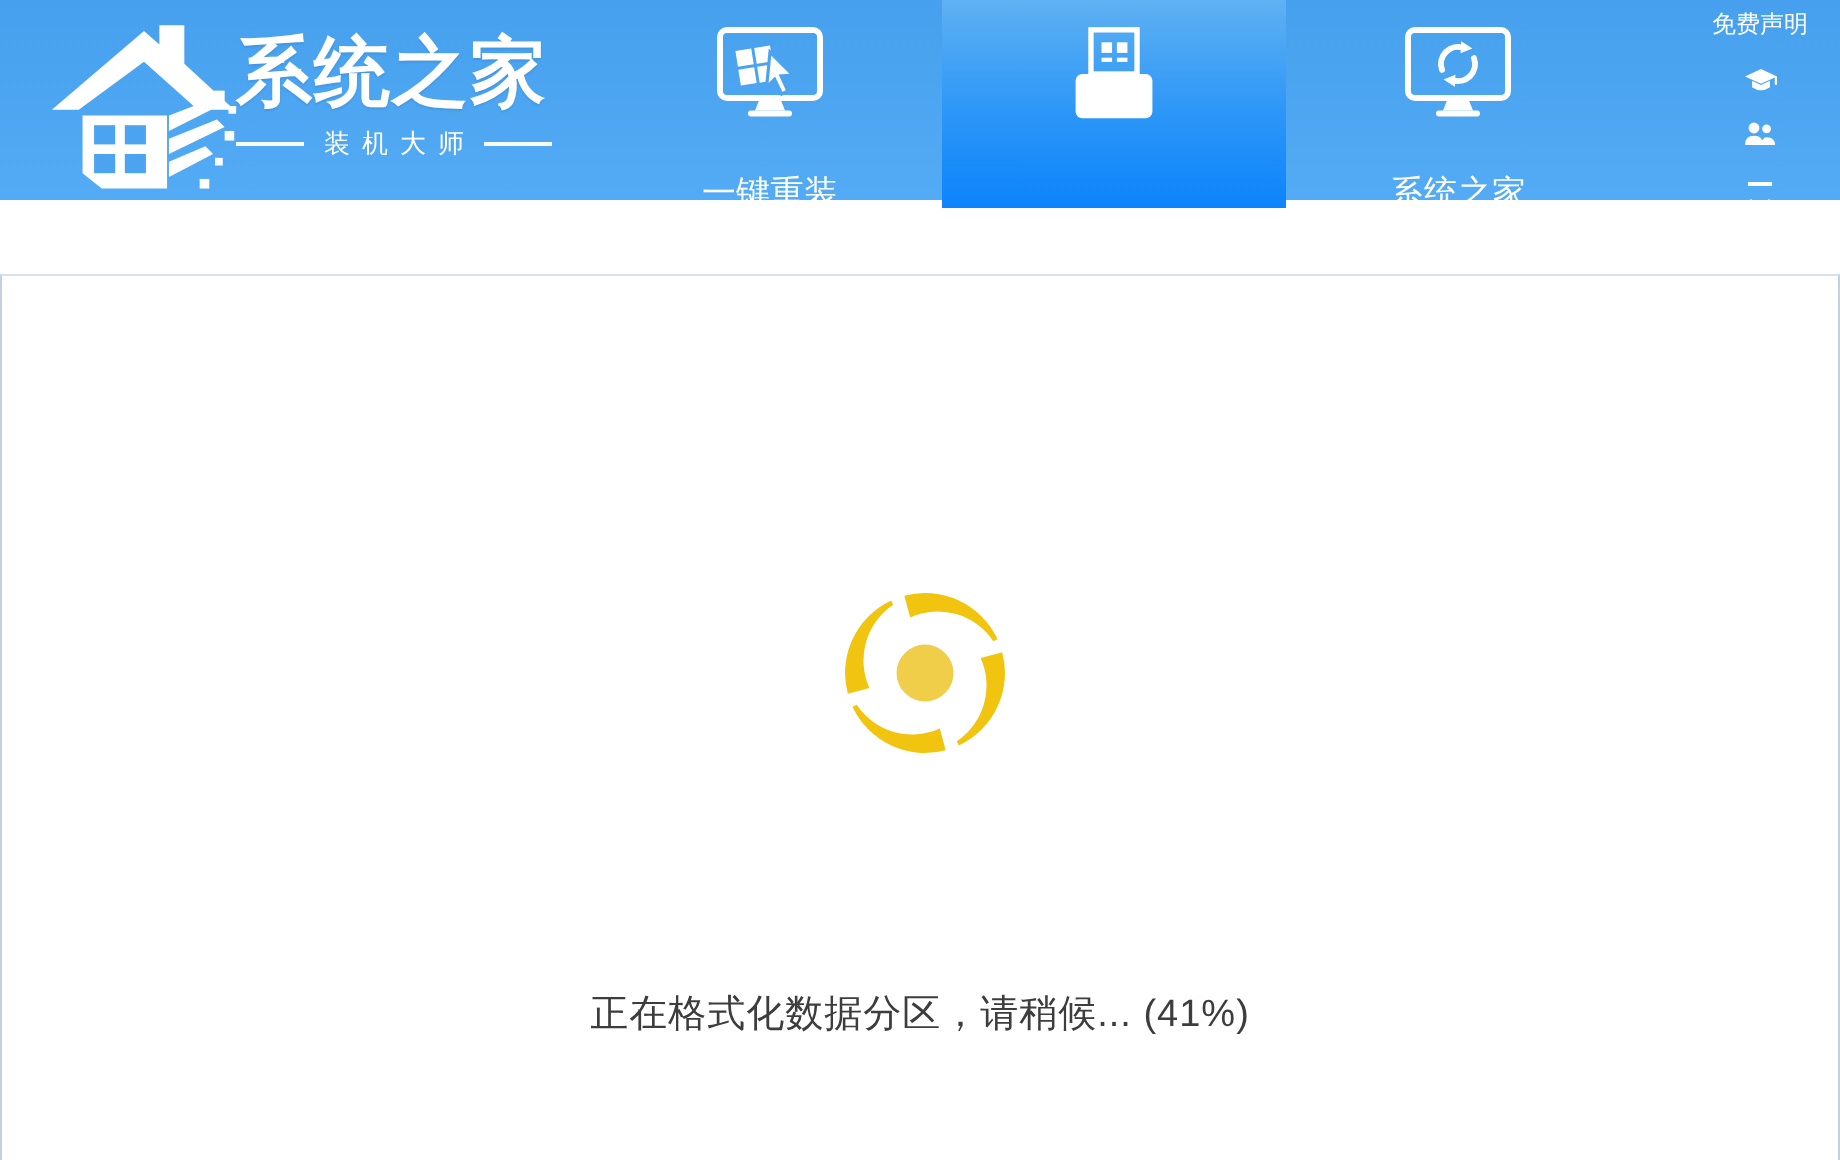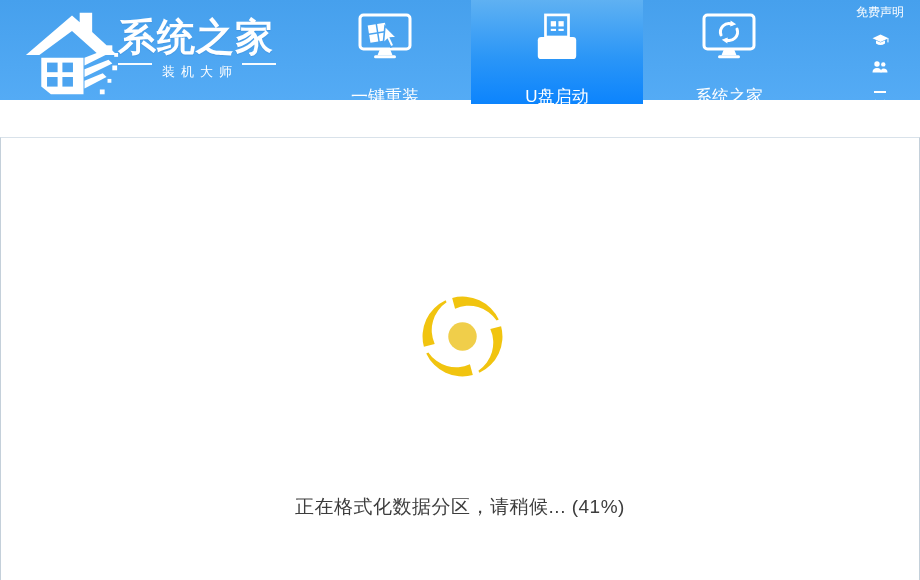--- a/index.html
+++ b/index.html
@@ -8,29 +8,29 @@
 
   
   .header { position:absolute; top:0; left:0; width:920px; height:100px;
             background:linear-gradient(180deg,#46A0ED 0%,#54ABF5 100%); }
 
   .logo-mark { position:absolute; left:24px; top:5px; width:96px; height:96px; }
 
   .brand { position:absolute; left:118px; top:14px; width:158px; color:#fff; }
   .brand-name { font-size:38px; font-weight:bold; letter-spacing:1px; line-height:46px;
                 white-space:nowrap; text-shadow:0 1px 1px rgba(0,60,130,.12); }
-  .brand-sub { margin-top:3px; display:flex; align-items:flex-start; }
+  .brand-sub { margin-top:3px; display:flex; align-items:center; }
   .brand-sub .dash { flex:1 1 auto; height:2px; background:#fff; opacity:.95; }
   .brand-sub .sub-text { font-size:13px; letter-spacing:6px; padding:0 4px 0 10px; white-space:nowrap; }
 
   
   .tabs { position:absolute; left:299px; top:0; height:104px; display:flex; }
   .tab { width:172px; height:104px; display:flex; flex-direction:column; align-items:center;
          padding-top:13px; cursor:pointer; }
-  .tab.active { background:linear-gradient(180deg,#5FB1F2 0%,#2B96F7 55%,#0C84FD 100%); }
+  .tab.active { background:linear-gradient(180deg,#5FB1F2 0%,#2B96F7 55%,#0C84FD 100%);gap:32px; }
   .tab .tab-icon { height:48px; display:flex; align-items:center; justify-content:center; }
   .tab .tab-label { margin-top:24px; font-size:17px; color:#fff; white-space:nowrap; }
 
   
   .topbar { position:absolute; top:4px; right:16px; height:16px; display:flex;
             align-items:center; gap:13px; color:#fff;flex-direction:column; }
   .disclaimer { font-size:12px; cursor:pointer; }
   .tb-icon { display:flex; align-items:center; cursor:pointer; }
   .min-btn { width:12px; height:10px; position:relative; cursor:pointer; }
   .min-btn::after { content:""; position:absolute; left:0; right:0; top:5px; height:2px; background:#fff; }

